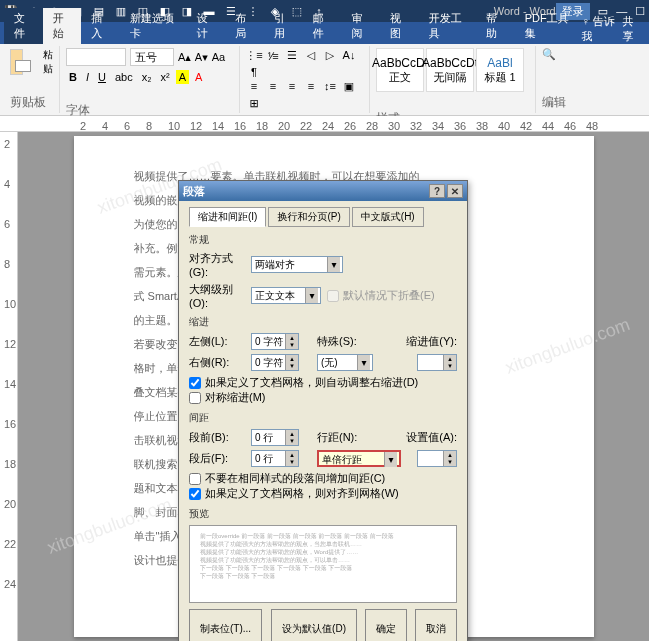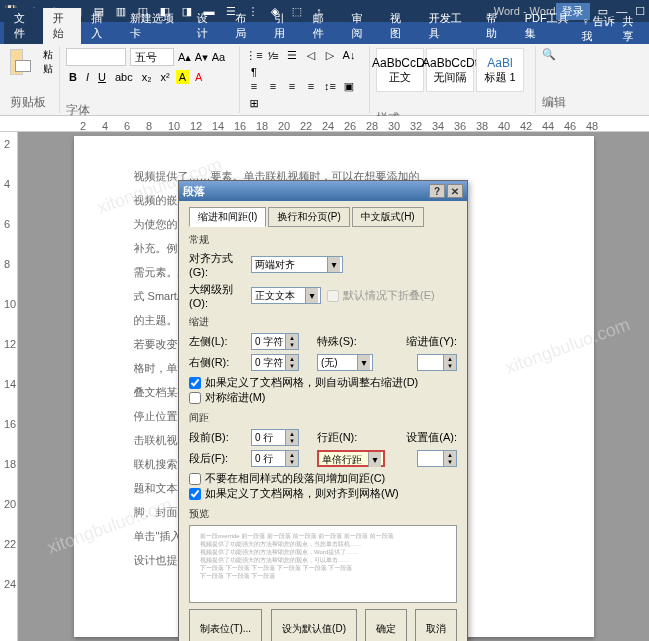--- a/index.html
+++ b/index.html
@@ -318,21 +318,21 @@
         <div class="spinner">0 行</div>
         <span style="width:6px"></span>
         <span class="label" style="width:44px">行距(N):</span>
         <span style="flex:1"></span>
         <span>设置值(A):</span>
       </div>
       <div class="row">
         <span class="label">段后(F):</span>
         <div class="spinner">0 行</div>
         <span style="width:6px"></span>
-        <div class="combo hl" style="width:68px">单倍行距</div>
+        <div class="combo hl" style="width:84px">单倍行距</div>
         <span style="flex:1"></span>
         <div class="spinner" style="width:40px"></div>
       </div>
       <label class="chk">
           <input type="checkbox" style="">
           <span>不要在相同样式的段落间增加间距(C)</span>
         </label>
       <label class="chk">
           <input type="checkbox" checked="" style="">
           <span>如果定义了文档网格，则对齐到网格(W)</span>

